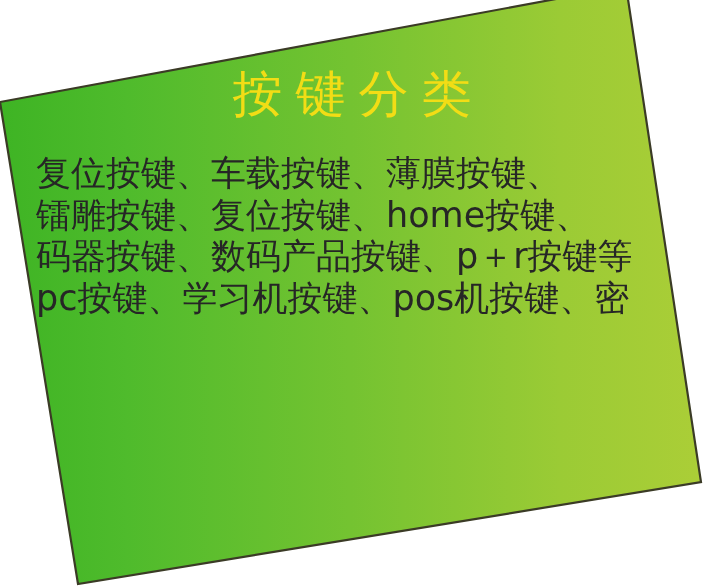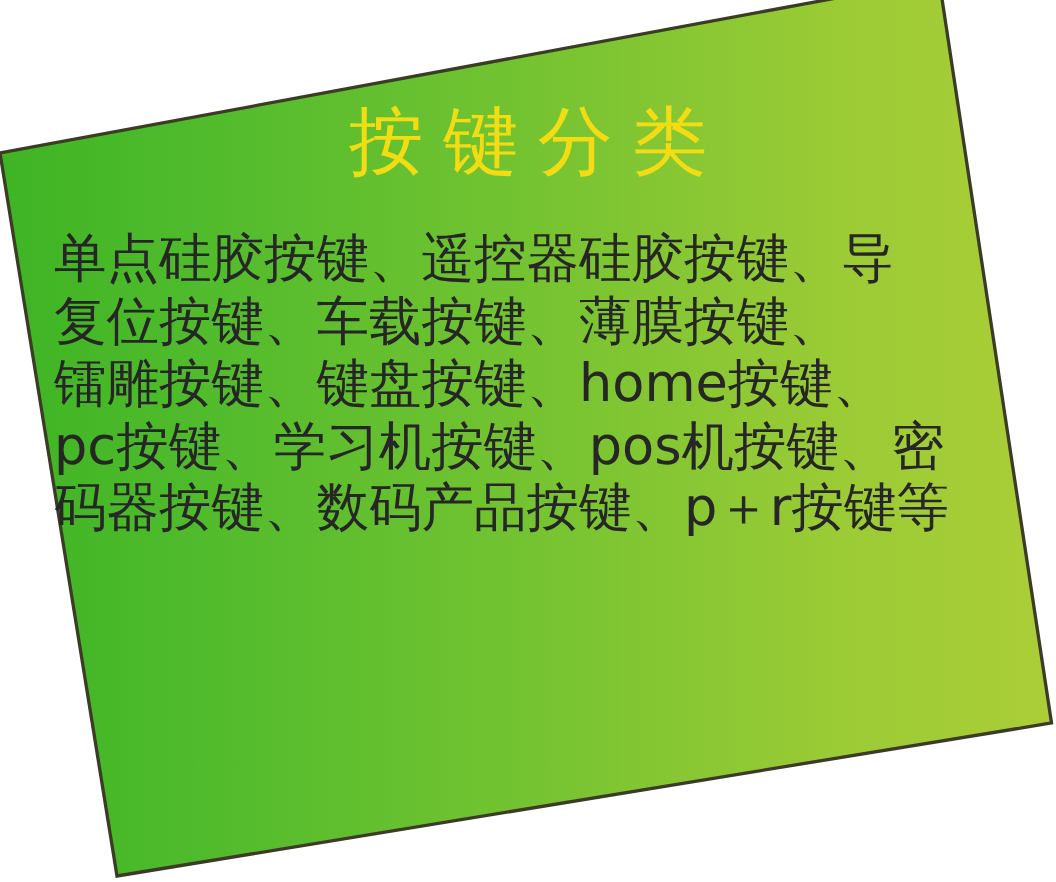--- a/index.html
+++ b/index.html
@@ -90,21 +90,20 @@
       </linearGradient>
     </defs>
     <polygon points="0,102 626,-14 701,482 78,584" fill="url(#greenGrad)" stroke="#3b3b26" stroke-width="2.2"></polygon>
   </svg>
 
   <div id="text-layer">
 
     <div id="banner-title">按键分类</div>
 
     <div id="body-text">
-      <div class="body-line">单点硅胶按键、遥控器硅胶按键、导</div>
       <div class="body-line">复位按键、车载按键、薄膜按键、</div>
-      <div class="body-line">镭雕按键、键盘按键、home按键、</div>
+      <div class="body-line">镭雕按键、复位按键、home按键、</div>
+      <div class="body-line">码器按键、数码产品按键、p＋r按键等</div>
       <div class="body-line">pc按键、学习机按键、pos机按键、密</div>
-      <div class="body-line">码器按键、数码产品按键、p＋r按键等</div>
     </div>
 
   </div>
 </div>
 
 </body></html>

